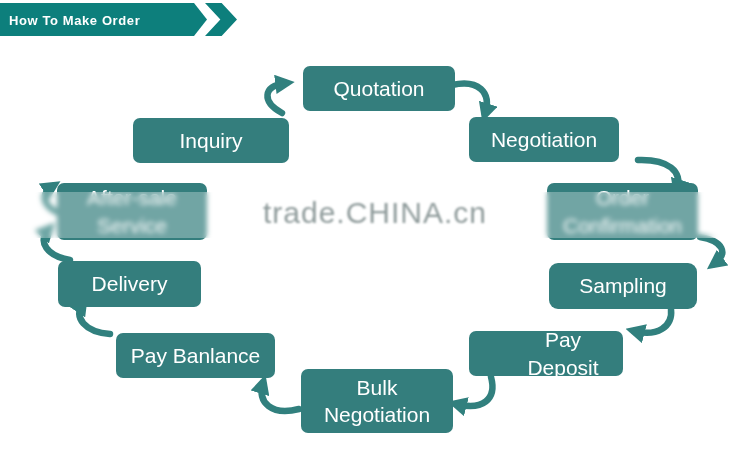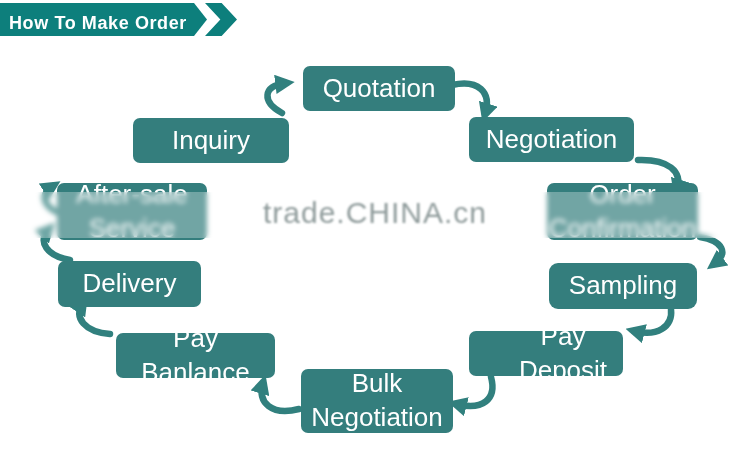--- a/index.html
+++ b/index.html
@@ -14,45 +14,45 @@
 
   
   .header-bar {
     position: absolute; top: 3px; left: 0;
     width: 207px; height: 33px;
     background: #0d7f7c;
     clip-path: polygon(0 0, 194px 0, 207px 50%, 194px 100%, 0 100%);
   }
   .header-title {
     position: absolute; top: 10px; left: 9px;
-    color: #ffffff; font-size: 18px; font-weight: bold;
+    color: #ffffff; font-size: 13px; font-weight: bold;
     letter-spacing: 0.6px; white-space: nowrap;
   }
   .header-chevron {
     position: absolute; top: 3px; left: 205px;
     width: 32px; height: 33px;
     background: #0d7f7c;
     clip-path: polygon(0 0, 52% 0, 100% 50%, 52% 100%, 0 100%, 48% 50%);
   }
 
   
   .node {
     position: absolute;
     background: #347e7d;
     color: #ffffff;
     border-radius: 7px;
     display: flex; align-items: center; justify-content: center;
     text-align: center;
-    font-size: 26px; line-height: 1.3;
+    font-size: 21px; line-height: 1.3;
     padding: 0 6px; box-sizing: border-box;
     z-index: 2;
   }
   .n-quotation   { left: 303px; top:  66px; width: 152px; height: 45px; }
   .n-inquiry     { left: 133px; top: 118px; width: 156px; height: 45px; }
-  .n-negotiation { left: 469px; top: 117px; width: 165px; height: 45px; }
+  .n-negotiation { left: 469px; top: 117px; width: 150px; height: 45px; }
   .n-aftersale   { left:  57px; top: 183px; width: 150px; height: 57px; }
   .n-orderconf   { left: 547px; top: 183px; width: 151px; height: 57px; }
   .n-delivery    { left:  58px; top: 261px; width: 143px; height: 46px; text-align: center; }
   .n-sampling    { left: 549px; top: 263px; width: 148px; height: 46px; border-radius: 9px; }
   .n-paybanlance { left: 116px; top: 333px; width: 159px; height: 45px; }
   .n-paydeposit  { left: 469px; top: 331px; width: 154px; height: 45px; padding-left: 40px; }
   .n-bulk        { left: 301px; top: 369px; width: 152px; height: 64px; }
 
   
   .arrows { position: absolute; top: 0; left: 0; z-index: 1; }

